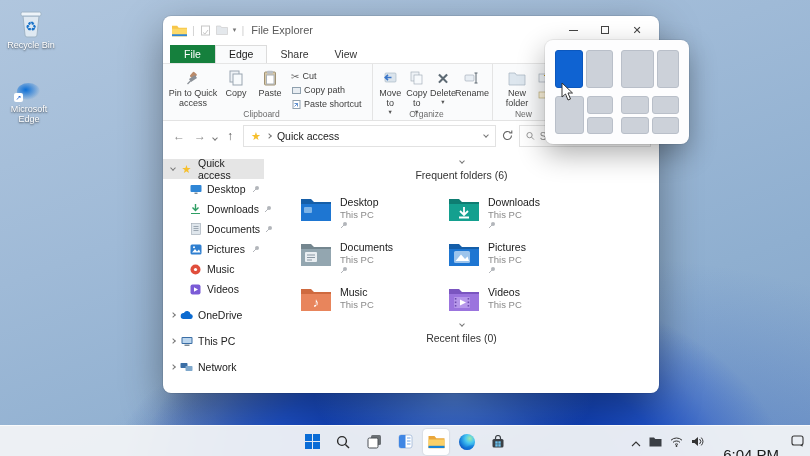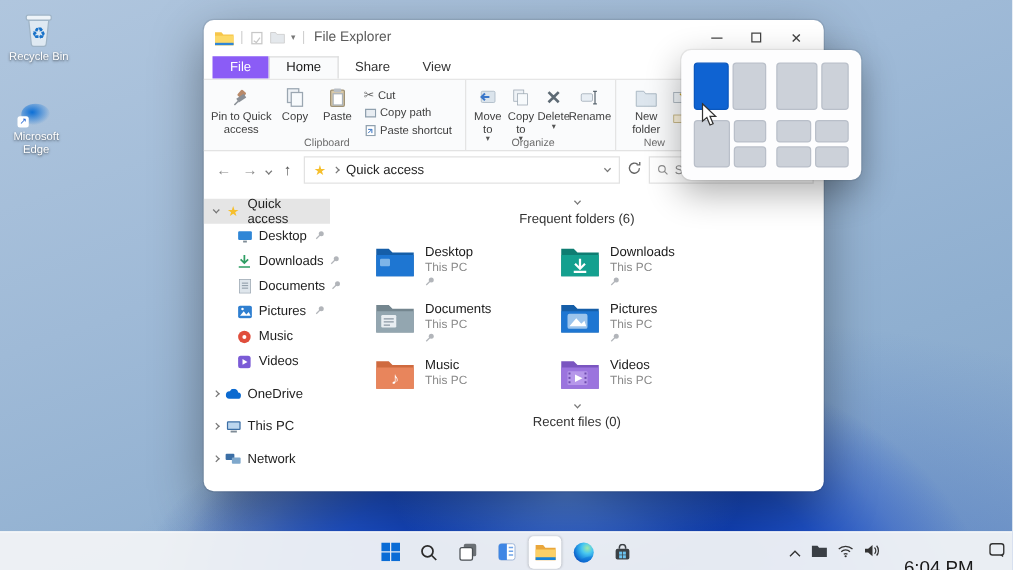--- a/index.html
+++ b/index.html
@@ -31,21 +31,21 @@
   .tb-title { color:#5a5a5a; font-size:11px; margin-left:2px; }
   .tb-sm { opacity:.55; display:flex; align-items:center; }
   .tb-caret { font-size:7px; color:#777; }
   .win-controls { margin-left:auto; display:flex; }
   .wc { width:32px; height:24px; display:flex; align-items:center; justify-content:center; color:#444; font-size:11px; }
   .wc .minus { width:9px; height:1px; background:#444; display:block; }
   .wc .maxbox { width:8px; height:8px; border:1px solid #444; display:block; }
   
   .tabs { height:19px; display:flex; align-items:flex-end; padding-left:7px; gap:0; flex:0 0 auto; }
   .tab { font-size:10.5px; padding:2px 13px 3px; color:#333; }
-  .tab.file { background:#8b5cf6; color:#fff; padding:3px 14px; }
+  .tab.file { background:#15803d; color:#fff; padding:3px 14px; }
   .tab.active { background:#fafbfc; border:1px solid #dcdcdc; border-bottom:none; color:#1a1a1a; }
   
   .ribbon { height:58px; background:#fafbfc; border-top:1px solid #e6e6e6; border-bottom:1px solid #e3e3e3;
     display:flex; flex:0 0 auto; font-size:9px; color:#3d3d3d; }
   .rgroup { position:relative; display:flex; align-items:flex-start; padding:3px 4px 12px; border-right:1px solid #e4e4e4; }
   .rgroup-label { position:absolute; bottom:1px; left:0; right:12px; text-align:center; font-size:8.5px; color:#6b6b6b; }
   .rb-big { display:flex; flex-direction:column; align-items:center; width:47px; padding-top:2px; text-align:center; line-height:1.12; gap:1px; }
   .rb-big.narrow { width:34px; }
   .caret { font-size:6.5px; color:#555; line-height:1; }
   .rsmall-col { display:flex; flex-direction:column; justify-content:flex-start; gap:2px; padding-top:3px; }
@@ -163,21 +163,21 @@
           </span>
         <span class="wc">
             <span class="maxbox"></span>
           </span>
         <span class="wc">✕</span>
       </div>
     </div>
 
     <div class="tabs">
       <span class="tab file">File</span>
-      <span class="tab active">Home</span>
+      <span class="tab active">Edge</span>
       <span class="tab">Share</span>
       <span class="tab">View</span>
     </div>
 
     <div class="ribbon">
 
       <div class="rgroup" style="width:210px;">
         <div class="rb-big" style="width:52px;">
           <span class="ricon18">
             <svg width="16" height="16" viewBox="0 0 16 16">

